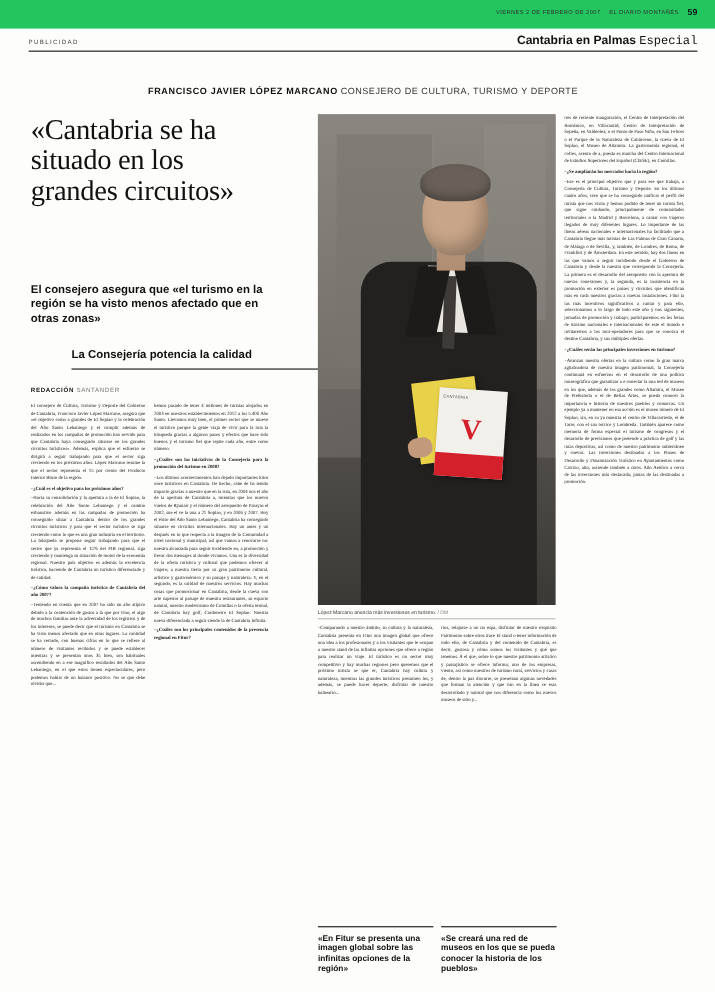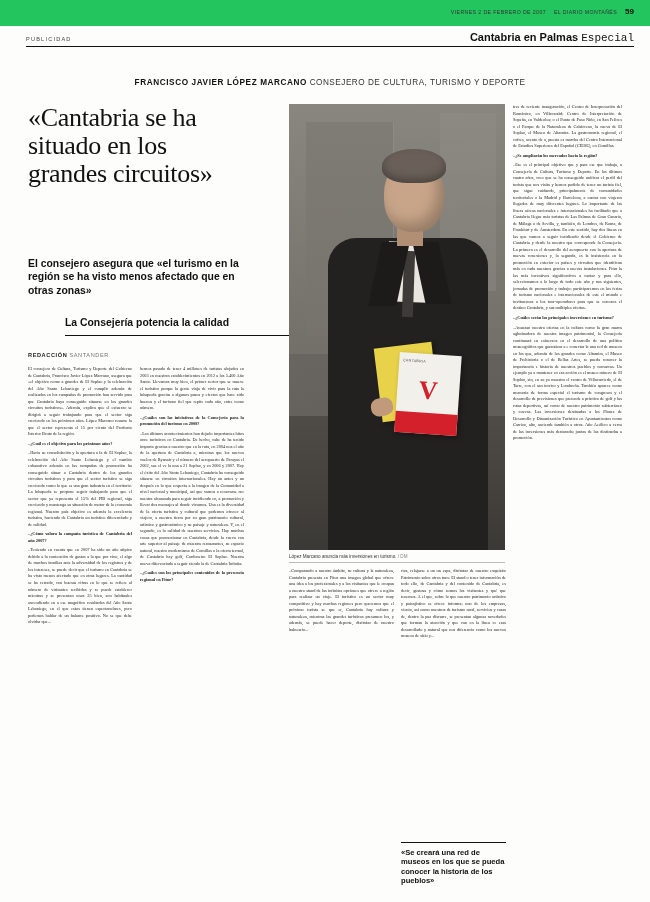--- a/index.html
+++ b/index.html
@@ -319,16 +319,17 @@
 
   <div class="col colC">
     <p>tres de reciente inauguración, el Centro de Interpretación del Románico, en Villacantid; Centro de Interpretación de Sopeña, en Valdeolea; o el Punto de Paso Niño, en San Felices o el Parque de la Naturaleza de Cabárceno, la cueva de El Soplao, el Museo de Altamira. La gastronomía regional, el cofres, acento de a, puesta es marcha del Centro Internacional de Estudios Superiores del Español (CIESE), en Comillas.</p>
     <p class="q">–¿Se ampliarán los mercados hacia la región?</p>
     <p>–Ese es el principal objetivo que y para ese que trabaja, a Consejería de Cultura, Turismo y Deporte. En los últimos cuatro años, creo que se ha conseguido unificar el perfil del turista que nos visita y hemos podido de tener un turista fiel, que sigue cuidando, principalmente de comunidades territoriales o la Madrid y Barcelona, a cantar con viajeros llegados de muy diferentes lugares. Lo importante de las líneas aéreas nacionales e internacionales ha facilitado que a Cantabria llegue más turistas de Las Palmas de Gran Canaria, de Málaga o de Sevilla, y, también, de Londres, de Roma, de Frankfurt y de Ámsterdam. En este sentido, hay dos líneas en las que vamos a seguir incidiendo desde el Gobierno de Cantabria y desde la nuestra que corresponde la Consejería. La primera es el desarrollo del aeropuerto con la apertura de nuevas conexiones y, la segunda, es la insistencia en la promoción en exterior es países y circuitos que identifican más en cada nuestros gracias a nuevas instalaciones. Fitur la las más incentivos significativos a cantar y para ello, seleccionamos a lo largo de todo este año y nos siguientes, jornadas de promoción y trabajo; participaremos en los ferias de turismo nacionales e internacionales de este el mundo e invitaremos a los tour-operadores para que se conozca el destino Cantabria, y sus múltiples ofertas.</p>
     <p class="q">–¿Cuáles serán las principales inversiones en turismo?</p>
     <p>–Avanzan nuestra ofertas en la cultura como la gran marca aglutinadora de nuestra imagen patrimonial, la Consejería continuará en esfuerzos en el desarrollo de una política museográfica que garantizar a e conectar la una red de museos en los que, además de los grandes como Altamira, el Museo de Prehistoria o el de Bellas Artes, se pueda conocer la importancia e historia de nuestros pueblos y comarcas. Un ejemplo ya a mantener en esa acción es el museo minero de El Soplao, sin, en su ya muestra el centro de Villacarriedo, el de Tarre, con el san torrico y Lombreña. También aparece como memoria de forma especial el turismo de congresos y el desarrollo de previsiones que pretende a práctica de golf y las rutas deportivas, así como de nuestro patrimonio subterráneo y cuevas. Las inversiones destinadas a los Planes de Desarrollo y Dinamización Turístico en Ayuntamientos como Carrizo, alto, asciende también a otros. Año Aeólico a cerca de las inversiones más destacada; juntas de las destinadas a promoción.</p>
   </div>
 
   <div class="pullrow">
+    <div class="pull p2">«En Fitur se presenta una imagen global sobre las infinitas opciones de la región»</div>
     <div class="pull p3">«Se creará una red de museos en los que se pueda conocer la historia de los pueblos»</div>
   </div>
 
 </div>
 
 </body></html>

